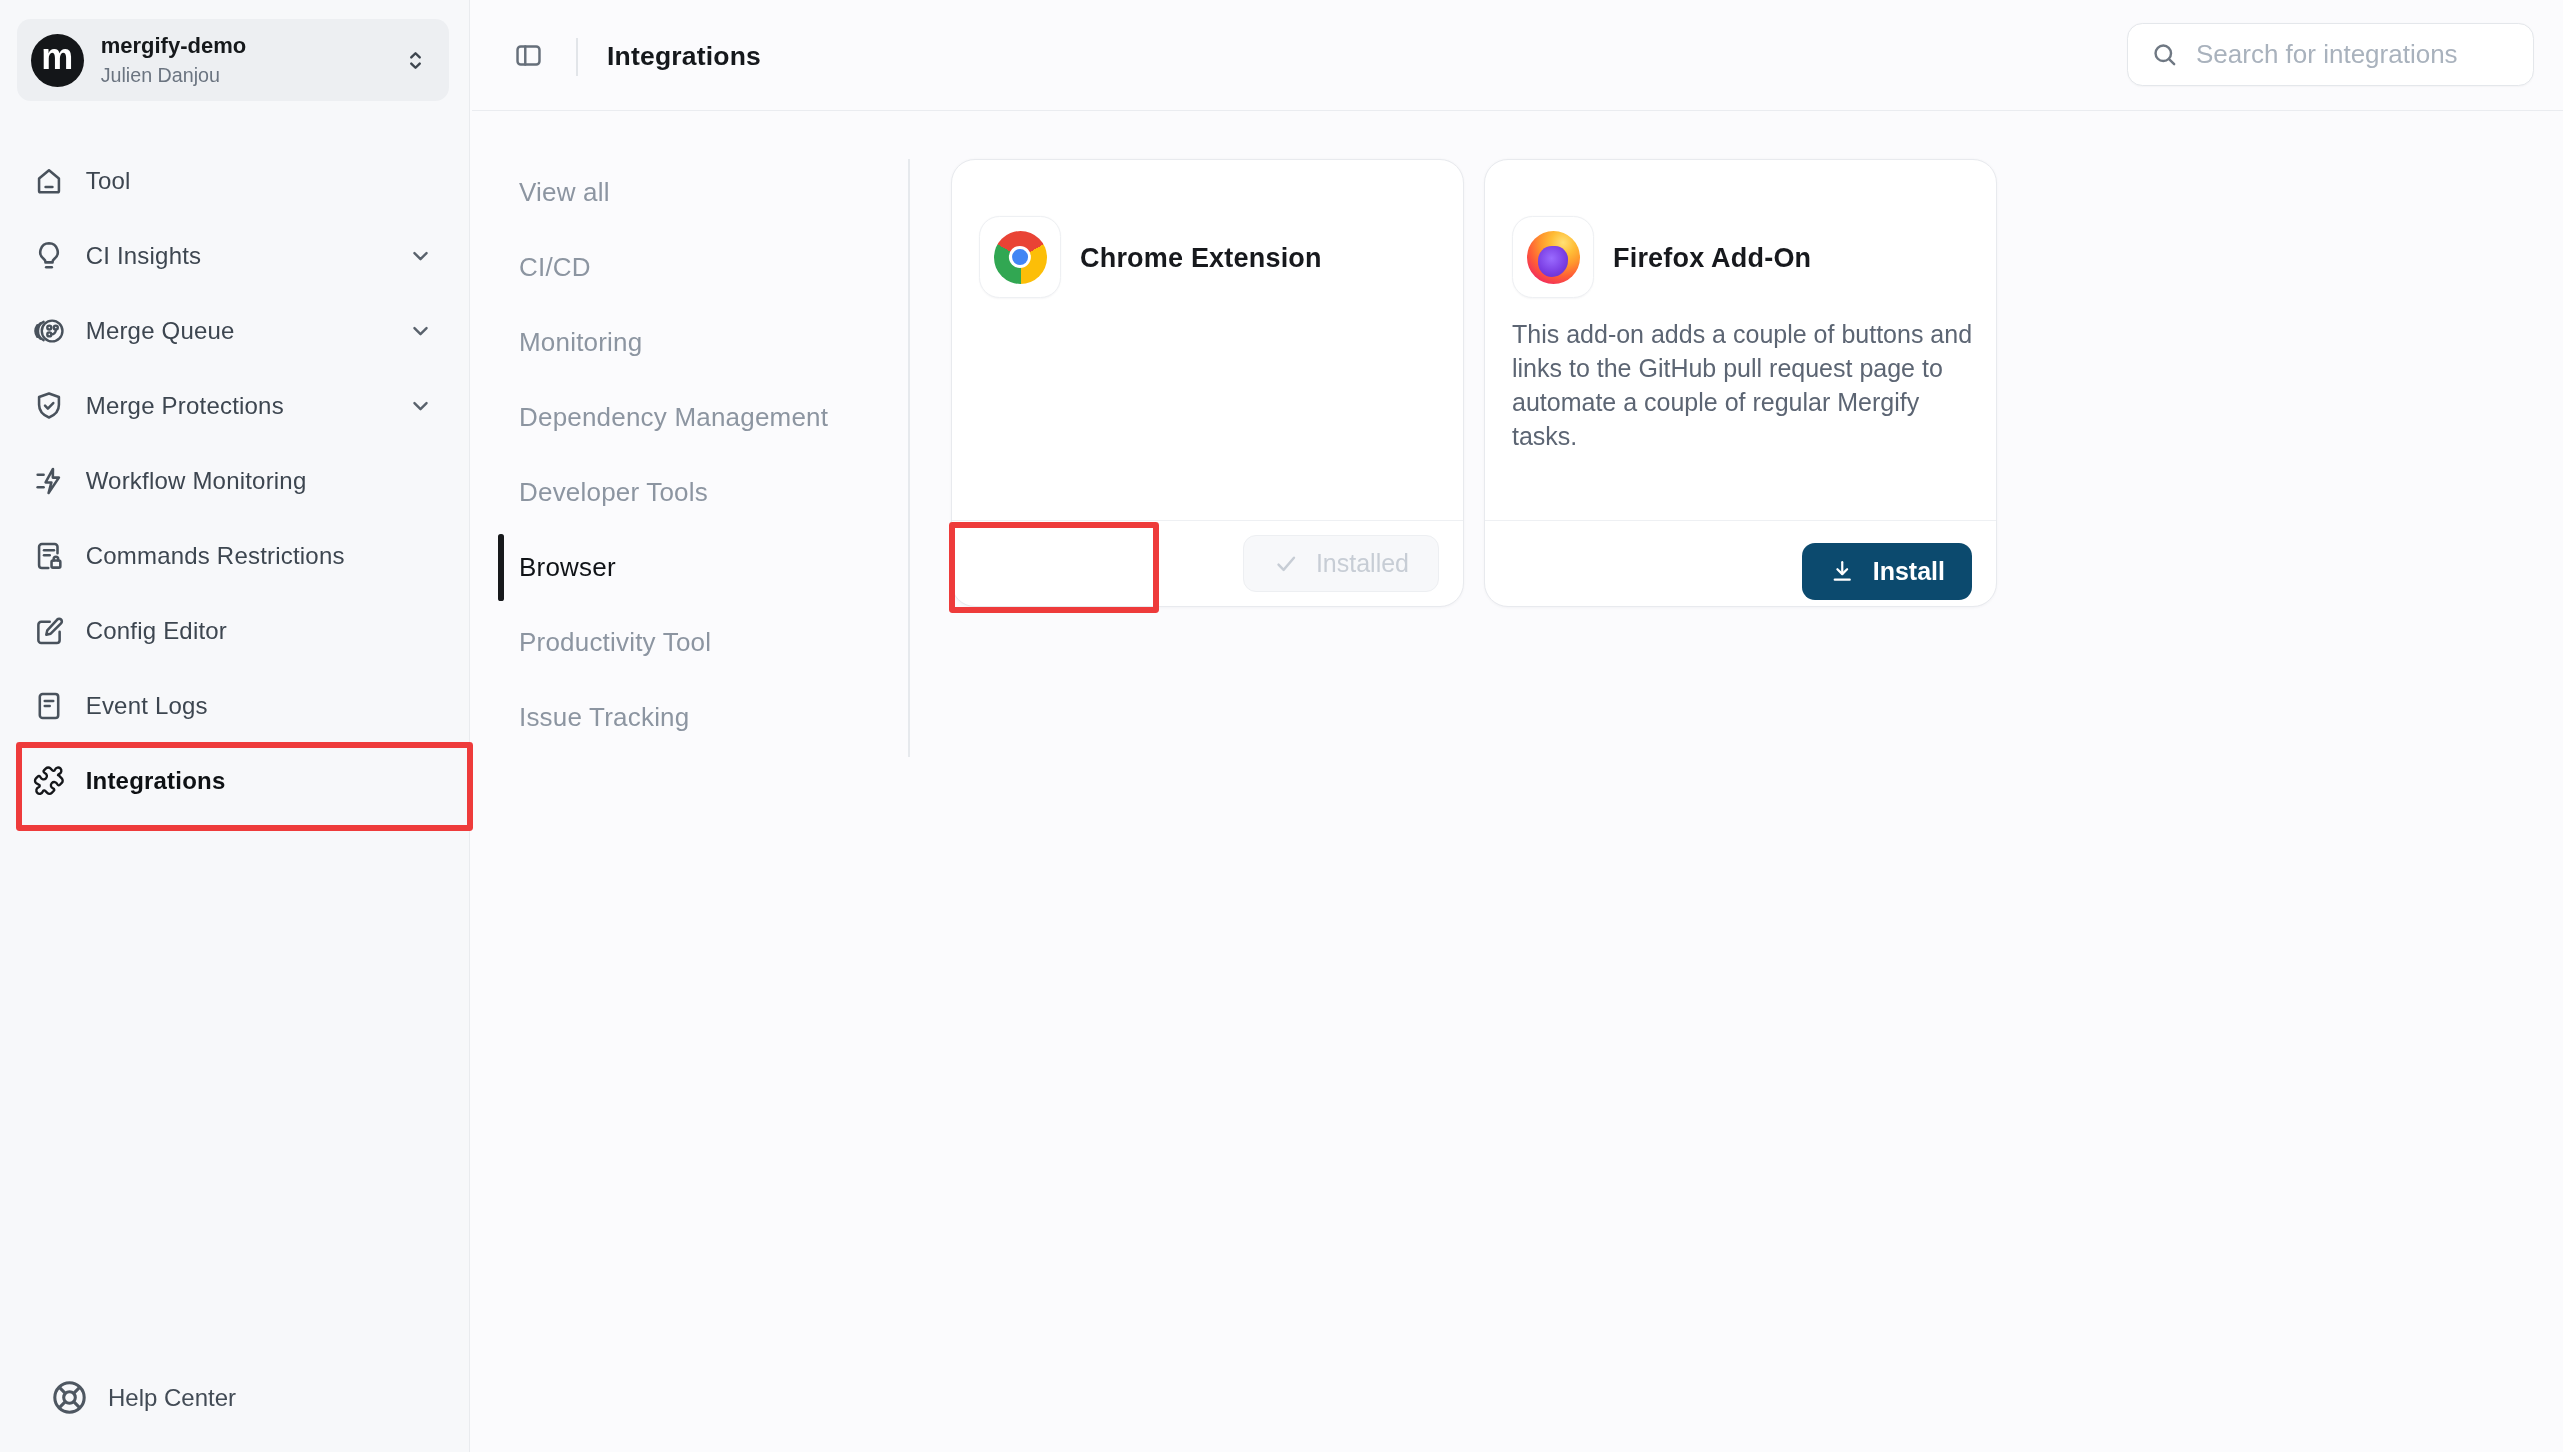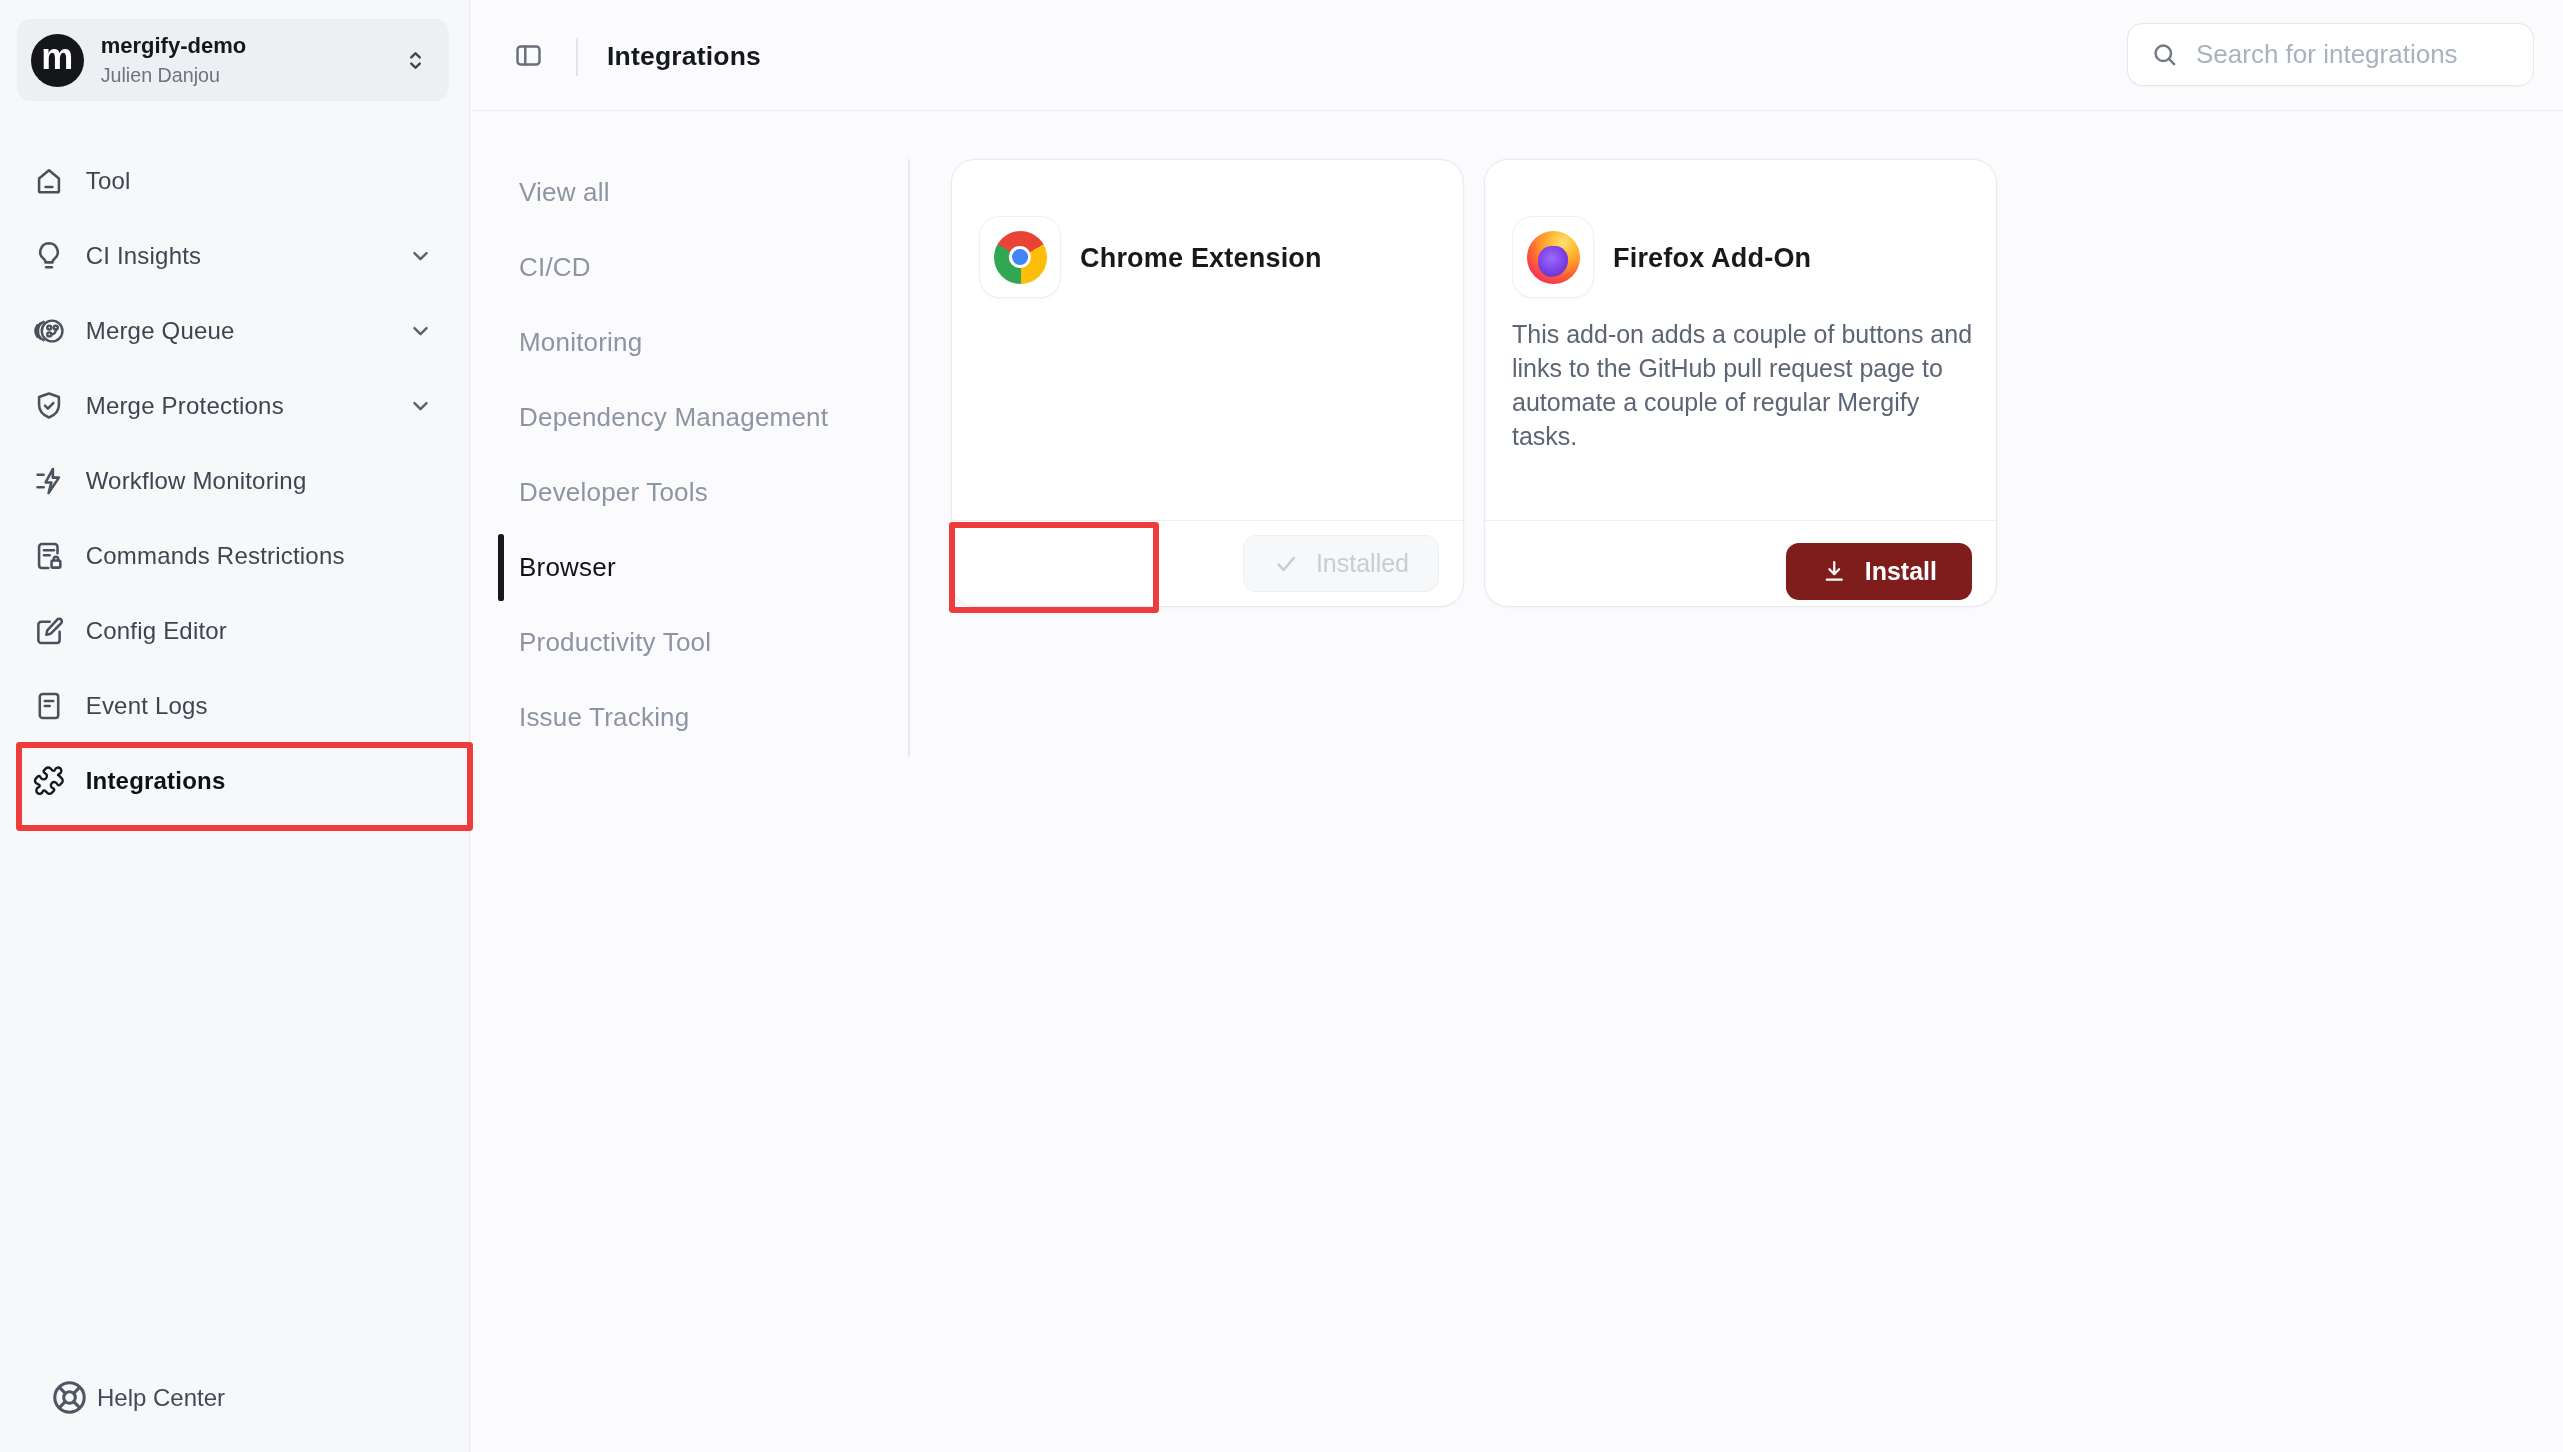--- a/index.html
+++ b/index.html
@@ -47,21 +47,21 @@
   .nav-item.active .nav-icon { color:#15171a; }
   .nav-chevron { position:absolute; right:34px; color:#59626c; }
   .nav-chevron svg { width:29px; height:29px; }
 
   .help {
     position:absolute; left:49px; top:1377px;
     display:flex; align-items:center; cursor:pointer;
   }
   .help-icon { width:41px; height:41px; color:#4e5761; }
   .help-icon svg { width:41px; height:41px; }
-  .help-label { margin-left:7px; font-size:24px; font-weight:500; color:#424b55; }
+  .help-label { margin-left:18px; font-size:24px; font-weight:500; color:#424b55; }
 
   
   .main { position:absolute; left:472px; top:0; width:2092px; height:1452px; background:#fbfbfd; }
   .header { position:relative; height:111px; border-bottom:1.7px solid #eaecf0; }
   .panel-toggle { position:absolute; left:41px; top:40px; width:31px; height:31px; color:#666f7a; cursor:pointer; }
   .panel-toggle svg { width:31px; height:31px; }
   .header-divider { position:absolute; left:104px; top:38px; width:1.7px; height:38px; background:#e2e5e9; }
   .page-title { position:absolute; left:135px; top:41px; font-size:26.5px; font-weight:700; color:#15181c; letter-spacing:0.2px; }
 
   .search {
@@ -135,21 +135,21 @@
     position:absolute; left:0; right:0; bottom:0; height:86px;
     border-top:1.7px solid #eef0f3;
     display:flex; align-items:center; justify-content:flex-end; padding-right:24px;
   }
   .btn {
     height:57px; border-radius:13px; display:flex; align-items:center;
     font-family:Liberation Sans, sans-serif; font-size:25px; cursor:pointer; border:none;
   }
   .btn .btn-icon svg { width:26.5px; height:26.5px; }
   .btn-installed { background:#f7f8fa; border:0.9px solid #edeff2; color:#c7cdd5; padding:0 29px; gap:16px; font-weight:500; cursor:default; }
-  .btn-install  { background:#7f1d1d; color:#ffffff; padding:0 35px; gap:17px; font-weight:700;margin-top:16px; }
+  .btn-install  { background:#0c4a6e; color:#ffffff; padding:0 27px; gap:17px; font-weight:700;margin-top:16px; }
 
   
   .annotation {
     position:absolute; border:6px solid var(--annotation-color,#ee3b3b);
     border-radius:3.4px; background:transparent; pointer-events:none; z-index:50;
   }
   .anno-integrations { left:16px; top:742px; width:457px; height:89px; }
   .anno-browser { left:949px; top:522px; width:210px; height:91px; }
 </style>
 </head>

